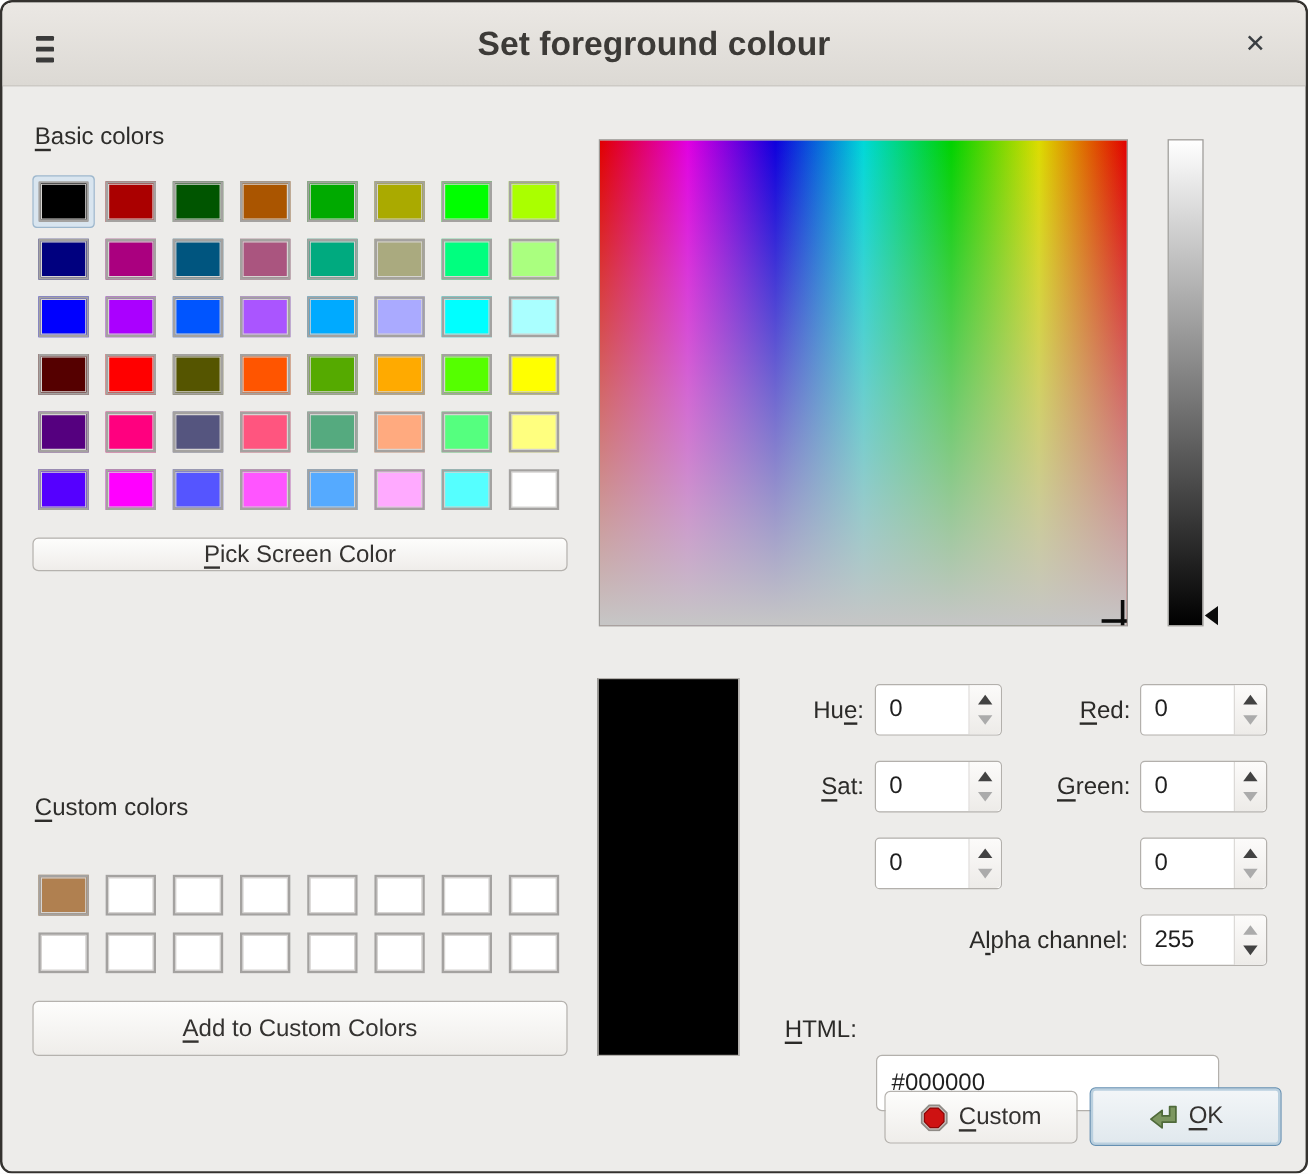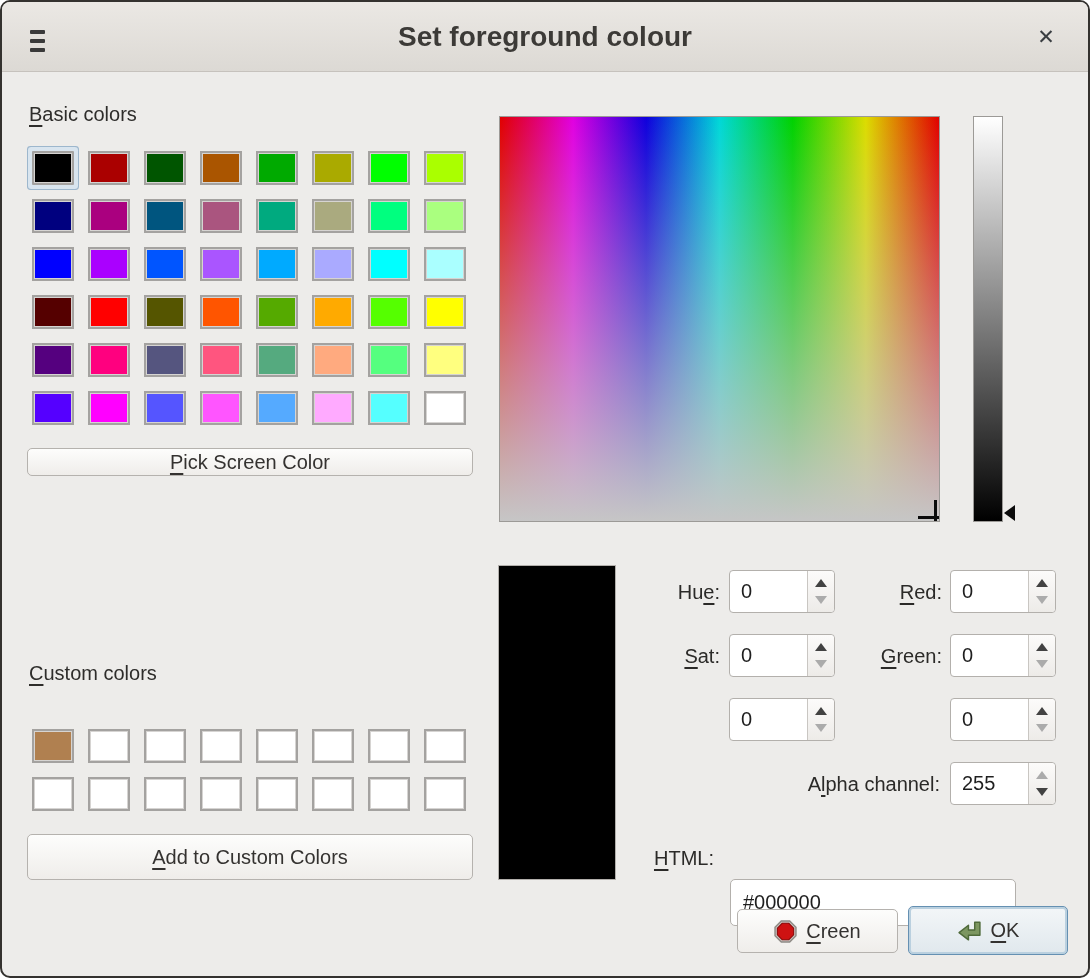--- a/index.html
+++ b/index.html
@@ -252,21 +252,21 @@
       </span>
   </div>
 
   <div class="textfield">#000000</div>
 
   <div class="btn" style="left:735px;top:907px;width:161px;height:44px;">
     <svg class="icon-svg" width="23" height="23" viewBox="0 0 22 22">
       <polygon points="7,1 15,1 21,7 21,15 15,21 7,21 1,15 1,7" fill="#c9c5c1" stroke="#8f8b86" stroke-width="1.4"></polygon>
       <polygon points="7.8,3.2 14.2,3.2 18.8,7.8 18.8,14.2 14.2,18.8 7.8,18.8 3.2,14.2 3.2,7.8" fill="#ce1212" stroke="#8c0606" stroke-width="1"></polygon>
     </svg>
-    <span><span></span><span class="mn">C</span><span>reen</span></span>
+    <span><span></span><span class="mn">C</span><span>ustom</span></span>
   </div>
 
   <div class="btn btn-ok" style="left:906px;top:904px;width:160px;height:49px;">
     <svg class="icon-svg" width="25" height="25" viewBox="0 0 24 24">
       <polygon points="2,14 11,7 11,11.5 17,11.5 17,4 22,4 22,16.5 11,16.5 11,21" fill="#7c9660" stroke="#4f6a3a" stroke-width="1.4" stroke-linejoin="round"></polygon>
     </svg>
     <span><span></span><span class="mn">O</span><span>K</span></span>
   </div>
 
 </div>

